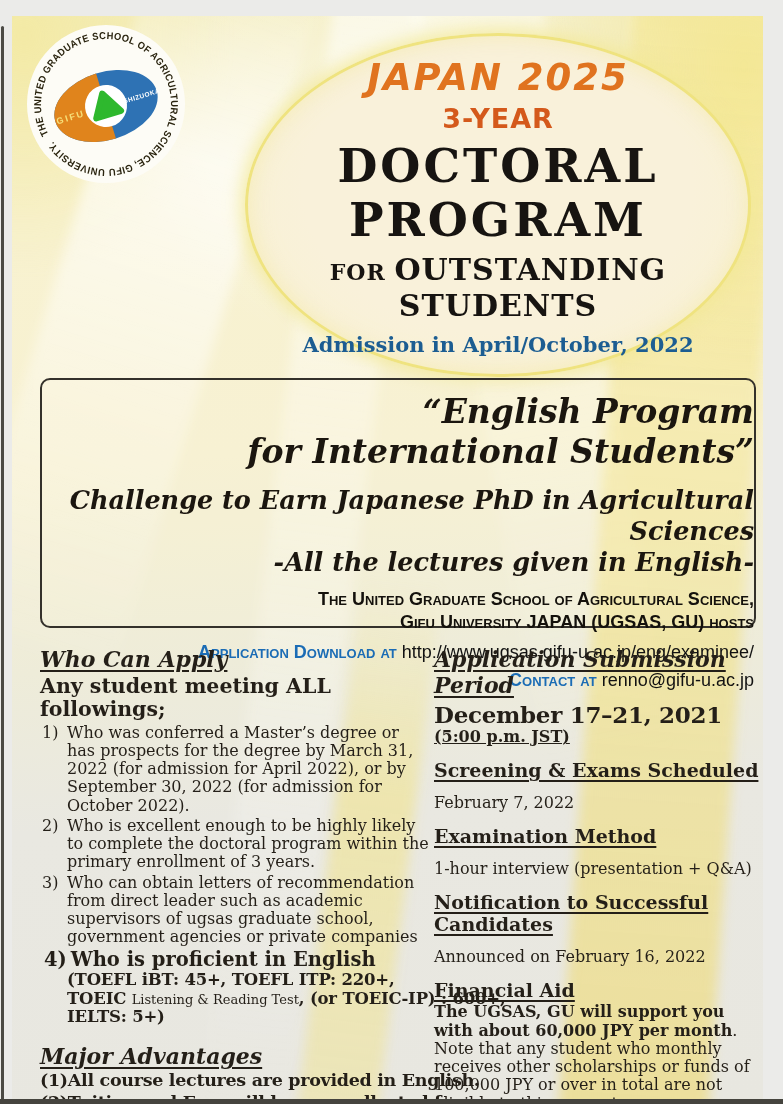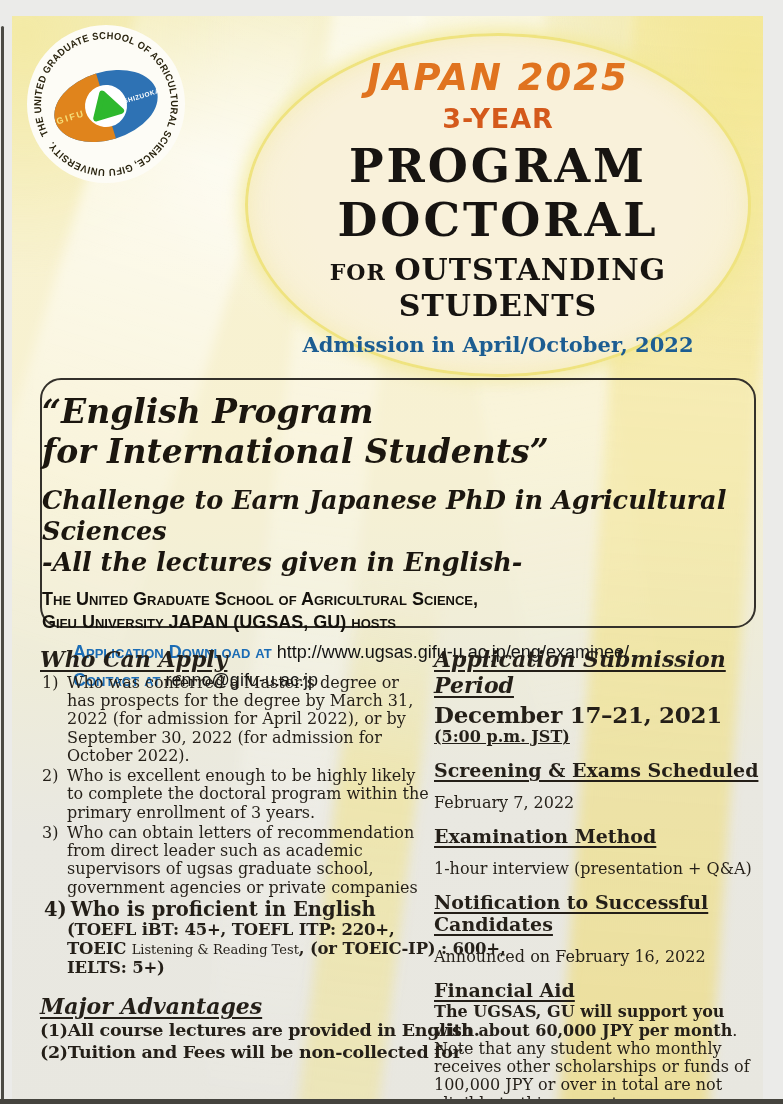--- a/index.html
+++ b/index.html
@@ -43,22 +43,22 @@
   .japan{margin-top:20px;font:bold italic 37px "DejaVu Sans",sans-serif;font-style:italic;
          color:#e0731f;letter-spacing:2px;}
   .three-year{margin-top:4px;font:bold 27px "DejaVu Sans",sans-serif;color:#d4591b;letter-spacing:1px;}
   .big-title{margin-top:6px;font:bold 46px "DejaVu Serif",serif;color:#171411;letter-spacing:3px;line-height:1.17;}
   .sub-title{margin-top:4px;font:bold 30px "DejaVu Serif",serif;color:#171411;letter-spacing:1px;line-height:1.2;}
   .for-word{font-size:22px;}
   .admission{margin-top:8px;font:bold 21px "DejaVu Serif",serif;color:#1c5d92;}
 
   
   .program-box{position:absolute;left:28px;top:362px;width:712px;height:246px;z-index:2;
-        border:2px solid #34312b;border-radius:21px;background:rgba(250,245,215,.18);
-        text-align:left;color:#1b160f;}
+        border:2px solid #34312b;border-radius:10px;background:rgba(250,245,215,.18);
+        text-align:right;color:#1b160f;}
   .quote{margin-top:12px;font:bold italic 33px "DejaVu Serif",serif;font-style:italic;line-height:1.22;}
   .challenge{margin-top:12px;font:bold italic 25.5px "DejaVu Serif",serif;font-style:italic;line-height:1.22;}
   .host{margin-top:10px;font:bold 18px "Liberation Sans",sans-serif;font-variant:small-caps;
         color:#14110c;line-height:1.3;}
   .app-line{margin-top:7px;font-size:18px;font-family:"Liberation Sans",sans-serif;color:#121212;}
   .blue-label{color:#1b6cb5;font-weight:bold;font-variant:small-caps;margin-left:31px;}
   .plain-sans{font-family:"Liberation Sans",sans-serif;}
 
   
   .col{position:absolute;z-index:2;color:#241f18;font-size:16px;line-height:1.14;}
@@ -113,22 +113,22 @@
         <path d="M 0,-13 L 13,9 L -13,9 Z" fill="#2eb82e" stroke="#2eb82e" stroke-width="6" stroke-linejoin="round"></path>
         <text class="logo-gifu" x="-37" y="3.5" text-anchor="middle">GIFU</text>
         <text class="logo-shizuoka" x="37" y="3" text-anchor="middle">SHIZUOKA</text>
       </g>
     </svg>
 
     <div class="hero">
       <div class="japan">JAPAN 2025</div>
       <div class="three-year">3-YEAR</div>
       <div class="big-title">
+        <div>DOCTORAL</div>
         <div>PROGRAM</div>
-        <div>DOCTORAL</div>
       </div>
       <div class="sub-title">
         <div><span class="for-word">FOR </span><span>OUTSTANDING</span></div>
         <div>STUDENTS</div>
       </div>
       <div class="admission">Admission in April/October, 2022</div>
     </div>
 
     <div class="program-box">
       <div class="quote">
@@ -146,20 +146,21 @@
       <div class="app-line">
         <span class="blue-label">Application Download at </span><span class="plain-sans">http://www.ugsas.gifu-u.ac.jp/eng/examinee/</span>
       </div>
       <div class="app-line">
         <span class="blue-label">Contact at </span><span class="plain-sans">renno@gifu-u.ac.jp</span>
       </div>
     </div>
 
     <div class="col col-left">
       <div class="h-italic">Who Can Apply</div>
+      <div class="intro">Any student meeting ALL followings;</div>
 
       <div class="num-item">
         <span class="num">1)</span>
         <span>Who was conferred a Master’s degree or has prospects for the degree by March 31, 2022 (for admission for April 2022), or by September 30, 2022 (for admission for October 2022).</span>
       </div>
       <div class="num-item">
         <span class="num">2)</span>
         <span>Who is excellent enough to be highly likely to complete the doctoral program within the primary enrollment of 3 years.</span>
       </div>
       <div class="num-item">

